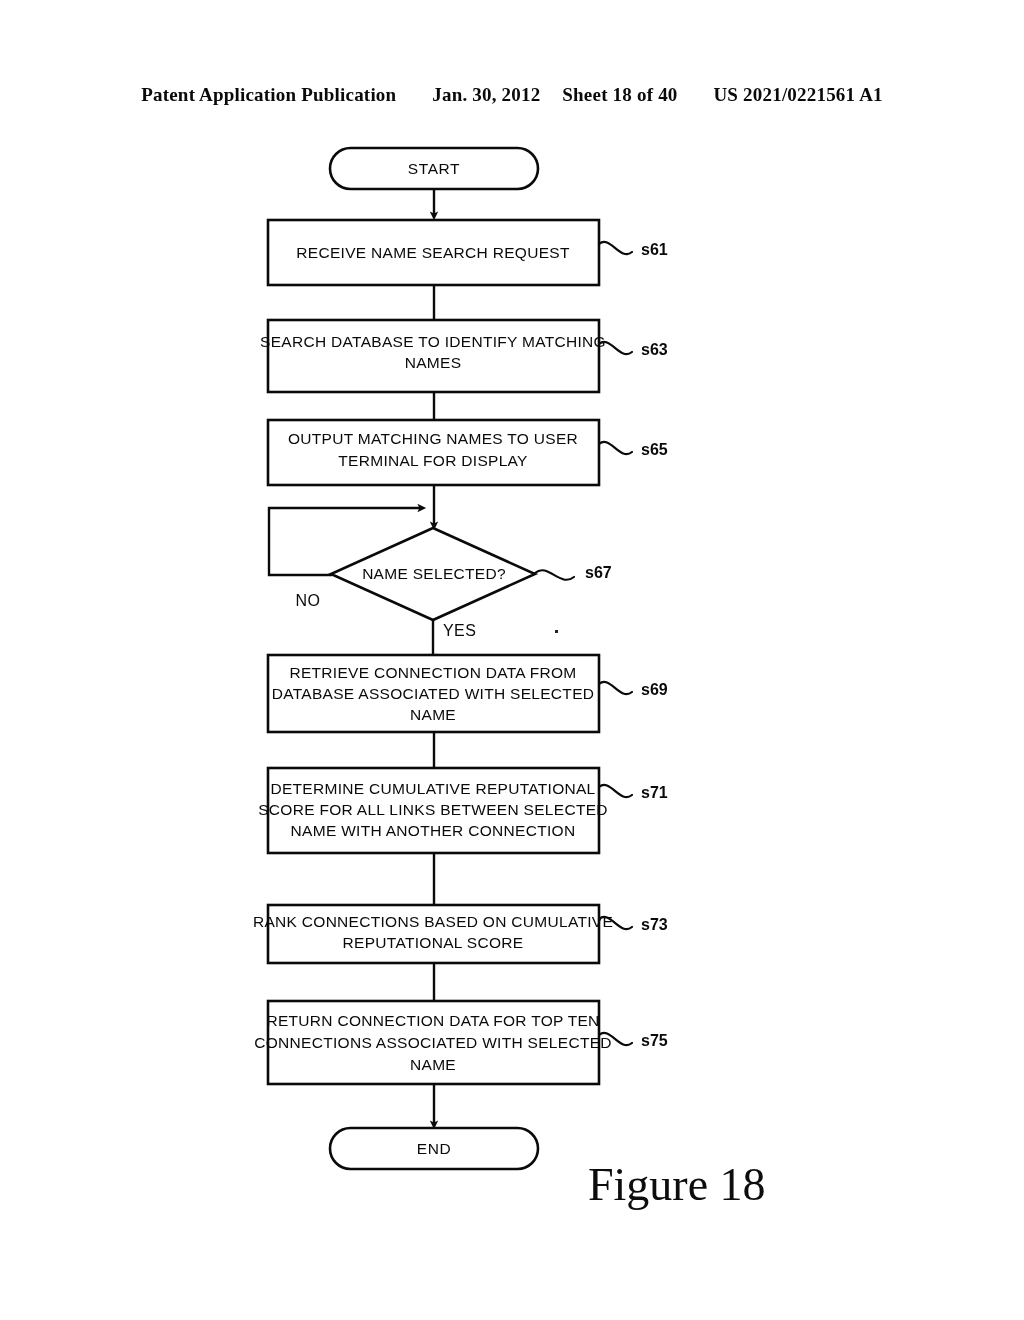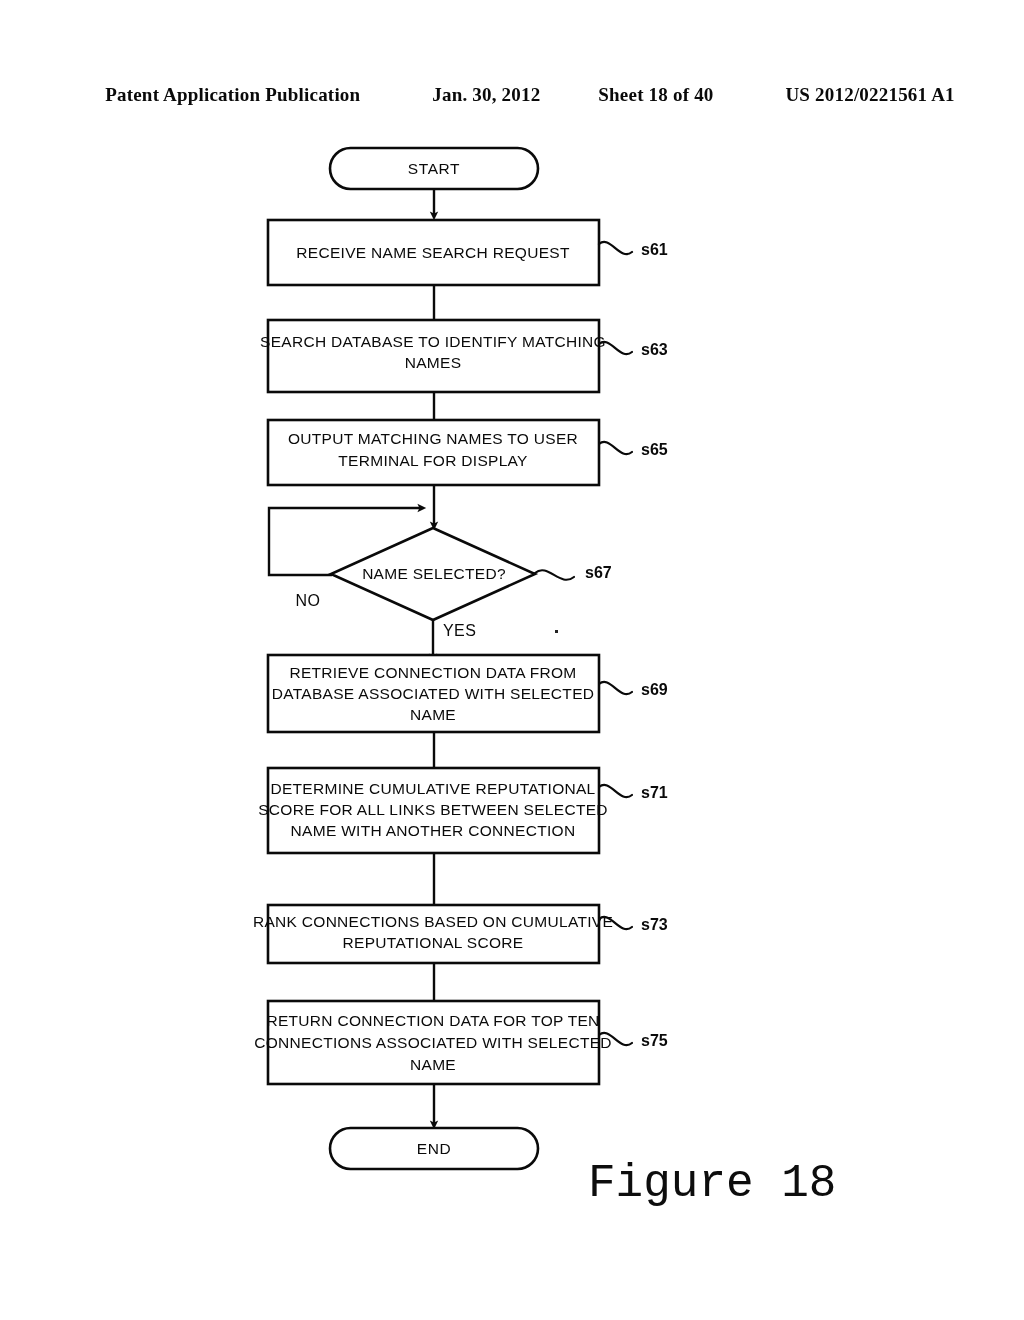--- a/index.html
+++ b/index.html
@@ -24,40 +24,40 @@
     left: 0;
     width: 1024px;
     text-align: center;
     font-family: "Liberation Serif", serif;
     font-weight: bold;
     font-size: 19px;
     letter-spacing: 0.2px;
     white-space: nowrap;
     color: #0a0a0a;
   }
-  #page-header .hdr-seg { display: inline-block; vertical-align: baseline; margin-left: 36px; }
+  #page-header .hdr-seg { display: inline-block; vertical-align: baseline; }
   #page-header .gap-wide { display: inline-block; width: 26px; }
   #page-header .gap-mid  { display: inline-block; width: 12px; }
 
   
   #diagram {
     position: absolute;
     top: 0;
     left: 0;
     width: 947px;
     height: 1320px;
   }
   #diagram svg { display: block; }
 
   
   #figure-caption {
     position: absolute;
     left: 588px;
     top: 1158px;
-    font-family: Liberation Mono, monospace;
+    font-family: Liberation Serif, serif;
     font-size: 46px;
     font-weight: 400;
     color: #0d0d0d;
     letter-spacing: 0px;
     white-space: nowrap;
   }
 
   
   text.node-label {
     font-family: "Liberation Sans", sans-serif;
@@ -111,21 +111,21 @@
 </head>
 <body>
 
 <div id="page-header">
   <span class="hdr-seg">Patent Application Publication</span>
   <span class="gap-wide"></span>
   <span class="hdr-seg">Jan. 30, 2012</span>
   <span class="gap-mid"></span>
   <span class="hdr-seg">Sheet 18 of 40</span>
   <span class="gap-wide"></span>
-  <span class="hdr-seg">US 2012/0221561 A1</span>
+  <span class="hdr-seg">US 2021/0221561 A1</span>
 </div>
 
 <div id="diagram">
 <svg width="1024" height="1320" viewBox="0 0 1024 1320" xmlns="http://www.w3.org/2000/svg">
   <defs>
     <marker id="arrowhead" markerWidth="11" markerHeight="11" refX="5.2" refY="5" orient="auto" markerUnits="userSpaceOnUse">
       <path d="M0.6,0.8 L9.4,5 L0.6,9.2 L2.6,5 Z" fill="#0a0a0a"></path>
     </marker>
   </defs>
 

